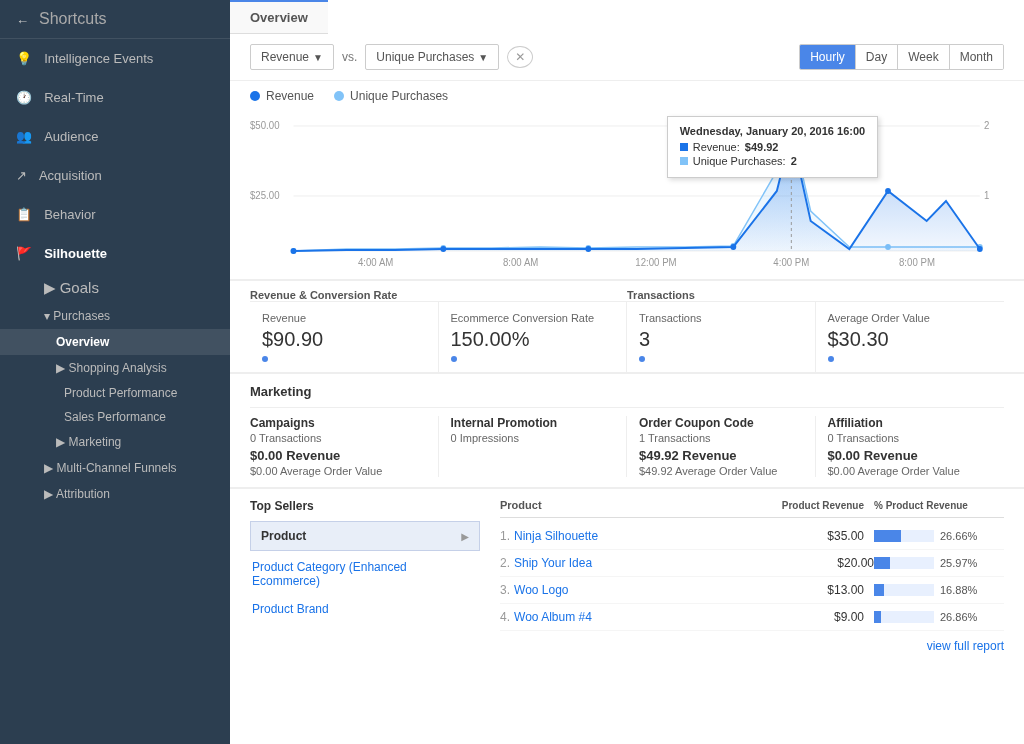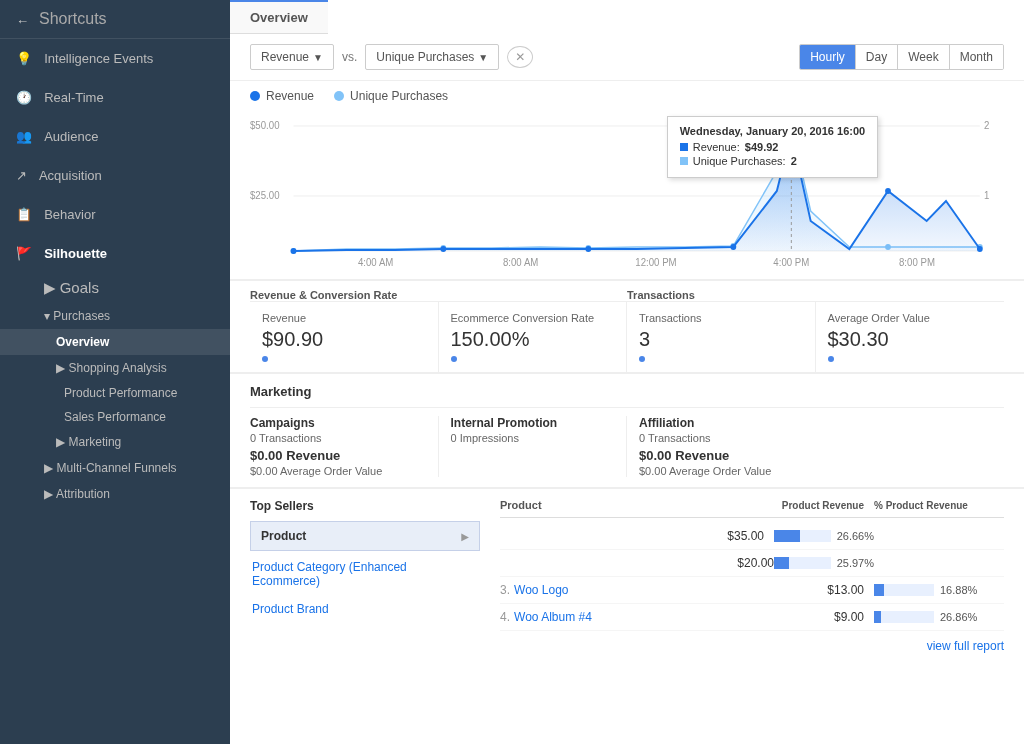--- a/index.html
+++ b/index.html
@@ -221,20 +221,26 @@
       <div style="padding-right:12px;border-right:1px solid #eee;">
         <div style="font-size:12px;font-weight:bold;color:#333;margin-bottom:2px;">Campaigns</div>
         <div style="font-size:11px;color:#666;margin-bottom:4px;">0 Transactions</div>
         <div style="font-size:13px;font-weight:bold;color:#333;margin-bottom:2px;">$0.00 Revenue</div>
         <div style="font-size:11px;color:#666;">$0.00 Average Order Value</div>
       </div>
       <div style="padding:0 12px;border-right:1px solid #eee;">
         <div style="font-size:12px;font-weight:bold;color:#333;margin-bottom:2px;">Internal Promotion</div>
         <div style="font-size:11px;color:#666;margin-bottom:4px;">0 Impressions</div>
       </div>
+      <div style="padding:0 12px;border-right:1px solid #eee;">
+        <div style="font-size:12px;font-weight:bold;color:#333;margin-bottom:2px;">Order Coupon Code</div>
+        <div style="font-size:11px;color:#666;margin-bottom:4px;">1 Transactions</div>
+        <div style="font-size:13px;font-weight:bold;color:#333;margin-bottom:2px;">$49.92 Revenue</div>
+        <div style="font-size:11px;color:#666;">$49.92 Average Order Value</div>
+      </div>
       <div style="padding:0 12px;">
         <div style="font-size:12px;font-weight:bold;color:#333;margin-bottom:2px;">Affiliation</div>
         <div style="font-size:11px;color:#666;margin-bottom:4px;">0 Transactions</div>
         <div style="font-size:13px;font-weight:bold;color:#333;margin-bottom:2px;">$0.00 Revenue</div>
         <div style="font-size:11px;color:#666;">$0.00 Average Order Value</div>
       </div>
     </div>
   </div>
 
   
@@ -255,30 +261,32 @@
     </div>
 
     <div style="flex:1;">
       <div style="display:grid;grid-template-columns:1fr 100px 130px;font-size:11px;font-weight:bold;color:#555;border-bottom:1px solid #ddd;padding-bottom:5px;margin-bottom:5px;">
         <span>Product</span>
         <span style="text-align:right;padding-right:10px;font-size:10px;line-height:1.3;">Product Revenue</span>
         <span style="font-size:10px;line-height:1.3;">% Product Revenue</span>
       </div>
 
       <div style="display:grid;grid-template-columns:1fr 100px 130px;padding:6px 0;border-bottom:1px solid #f5f5f5;font-size:12px;align-items:center;">
+        <span><span style="color:#999;margin-right:4px;">1.</span><a style="color:#1a73e8;cursor:pointer;text-decoration:none;">Ninja Silhouette</a></span>
         <span style="text-align:right;padding-right:10px;color:#333;">$35.00</span>
         <div style="display:flex;align-items:center;gap:6px;">
           <div style="width:60px;height:12px;background:#e8f0fe;position:relative;">
             <div style="height:12px;background:#4a86e8;width:45.45%;"></div>
           </div>
           <span style="font-size:11px;color:#555;">26.66%</span>
         </div>
       </div>
 
       <div style="display:grid;grid-template-columns:1fr 100px 130px;padding:6px 0;border-bottom:1px solid #f5f5f5;font-size:12px;align-items:center;">
+        <span><span style="color:#999;margin-right:4px;">2.</span><a style="color:#1a73e8;cursor:pointer;text-decoration:none;">Ship Your Idea</a></span>
         <span style="text-align:right;color:#333;">$20.00</span>
         <div style="display:flex;align-items:center;gap:6px;">
           <div style="width:60px;height:12px;background:#e8f0fe;position:relative;">
             <div style="height:12px;background:#4a86e8;width:25.97%;"></div>
           </div>
           <span style="font-size:11px;color:#555;">25.97%</span>
         </div>
       </div>
 
       <div style="display:grid;grid-template-columns:1fr 100px 130px;padding:6px 0;border-bottom:1px solid #f5f5f5;font-size:12px;align-items:center;">

